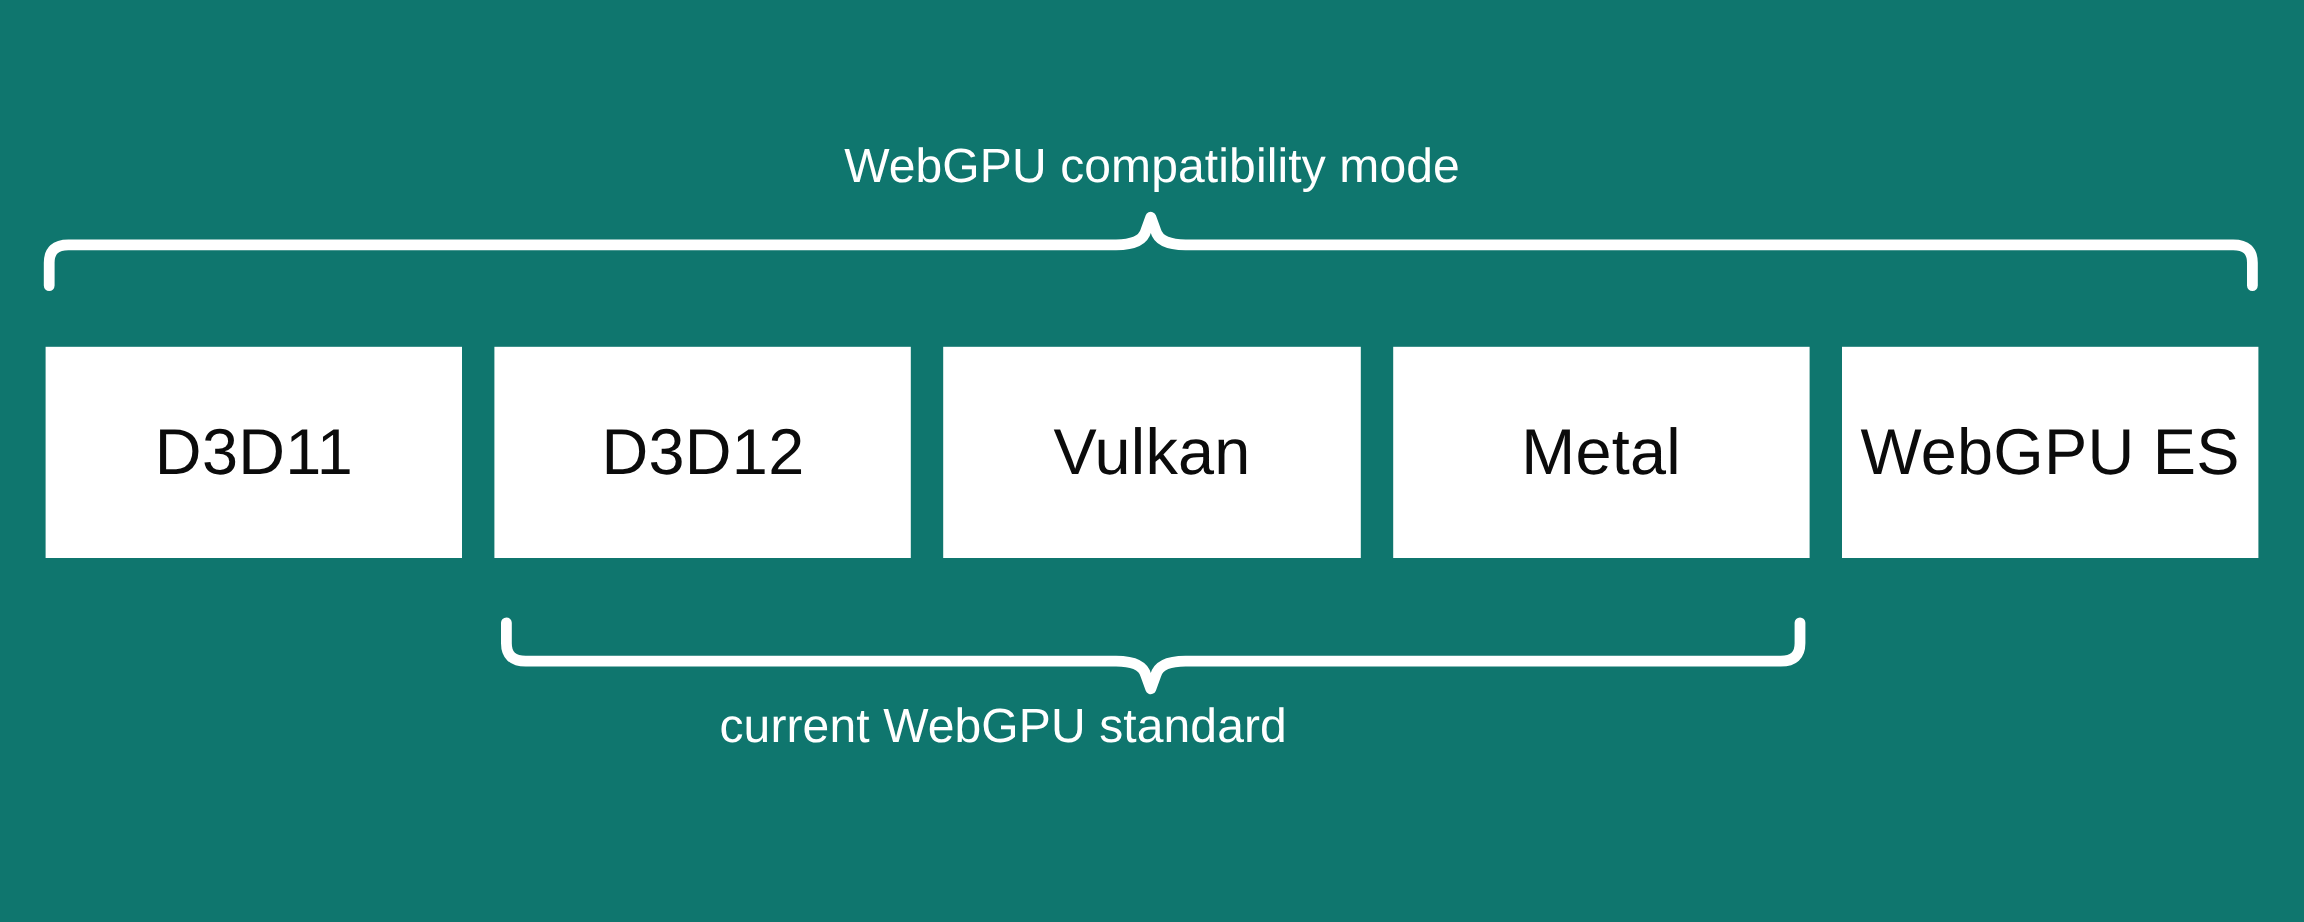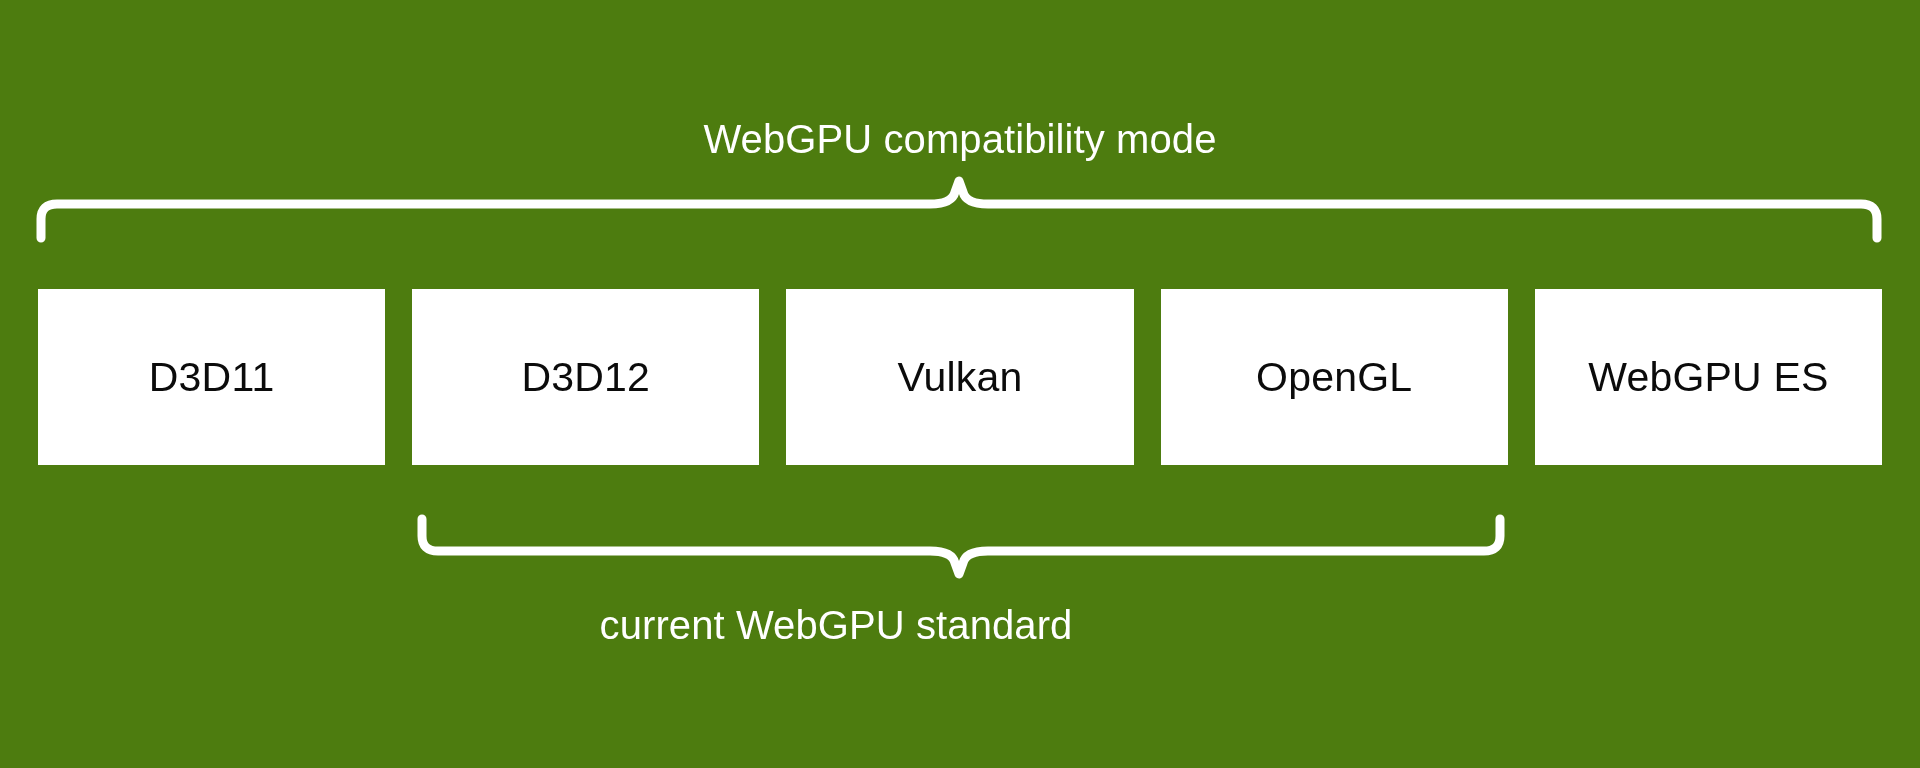--- a/index.html
+++ b/index.html
@@ -10,21 +10,21 @@
     width: 1920px;
     height: 768px;
     overflow: hidden;
     font-family: "Liberation Sans", sans-serif;
   }
 
   #diagram {
     position: relative;
     width: 1920px;
     height: 768px;
-    background: #4d7c0f;
+    background: #0f766e;
   }
 
   
   .top-label {
     position: absolute;
     left: 0;
     top: 112px;
     width: 1920px;
     text-align: center;
     color: #ffffff;
@@ -32,21 +32,21 @@
     font-weight: 400;
     letter-spacing: 0.1px;
     line-height: 54px;
     white-space: nowrap;
   }
 
   
   .bottom-label {
     position: absolute;
     left: 0;
-    top: 598px;
+    top: 578px;
     width: 1672px;
     text-align: center;
     color: #ffffff;
     font-size: 40px;
     font-weight: 400;
     letter-spacing: 0.1px;
     line-height: 54px;
     white-space: nowrap;
   }
 
@@ -80,21 +80,21 @@
   }
   .api-box {
     flex: 1 1 0;
     background: #ffffff;
     display: flex;
     align-items: center;
     justify-content: center;
   }
   .api-box-label {
     color: #0b0b0b;
-    font-size: 41px;
+    font-size: 54px;
     font-weight: 400;
     letter-spacing: 0.2px;
     line-height: 48px;
     white-space: nowrap;
   }
 </style>
 </head>
 <body>
 
 <div id="diagram">
@@ -132,21 +132,21 @@
     <div class="api-box">
       <span class="api-box-label">D3D11</span>
     </div>
     <div class="api-box">
       <span class="api-box-label">D3D12</span>
     </div>
     <div class="api-box">
       <span class="api-box-label">Vulkan</span>
     </div>
     <div class="api-box">
-      <span class="api-box-label">OpenGL</span>
+      <span class="api-box-label">Metal</span>
     </div>
     <div class="api-box">
       <span class="api-box-label">WebGPU ES</span>
     </div>
   </div>
 
   <div class="bottom-label">current WebGPU standard</div>
 
 </div>
 

